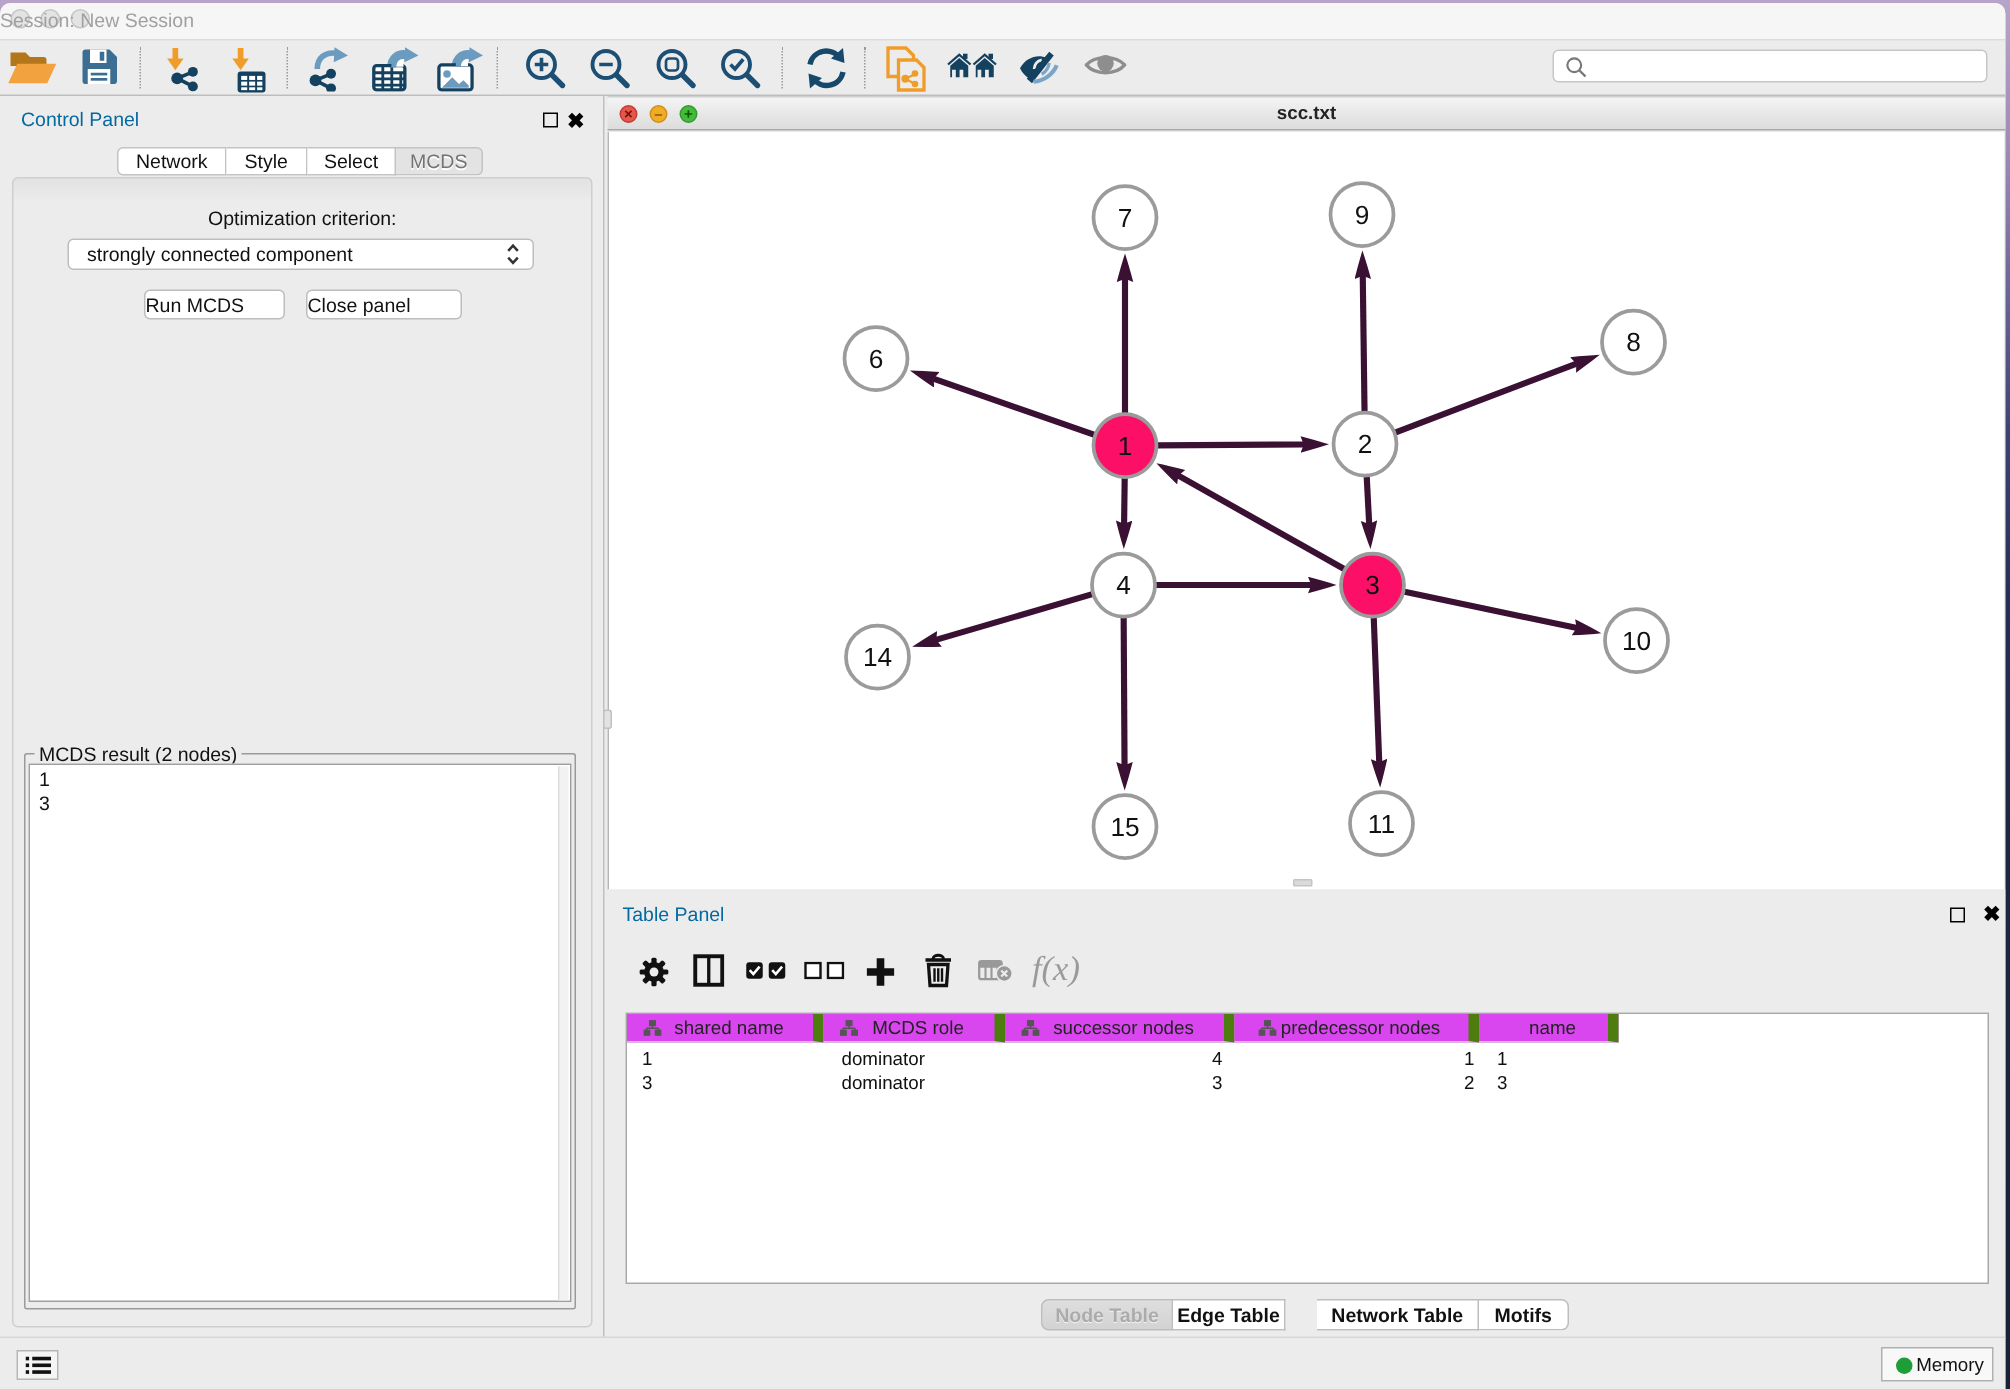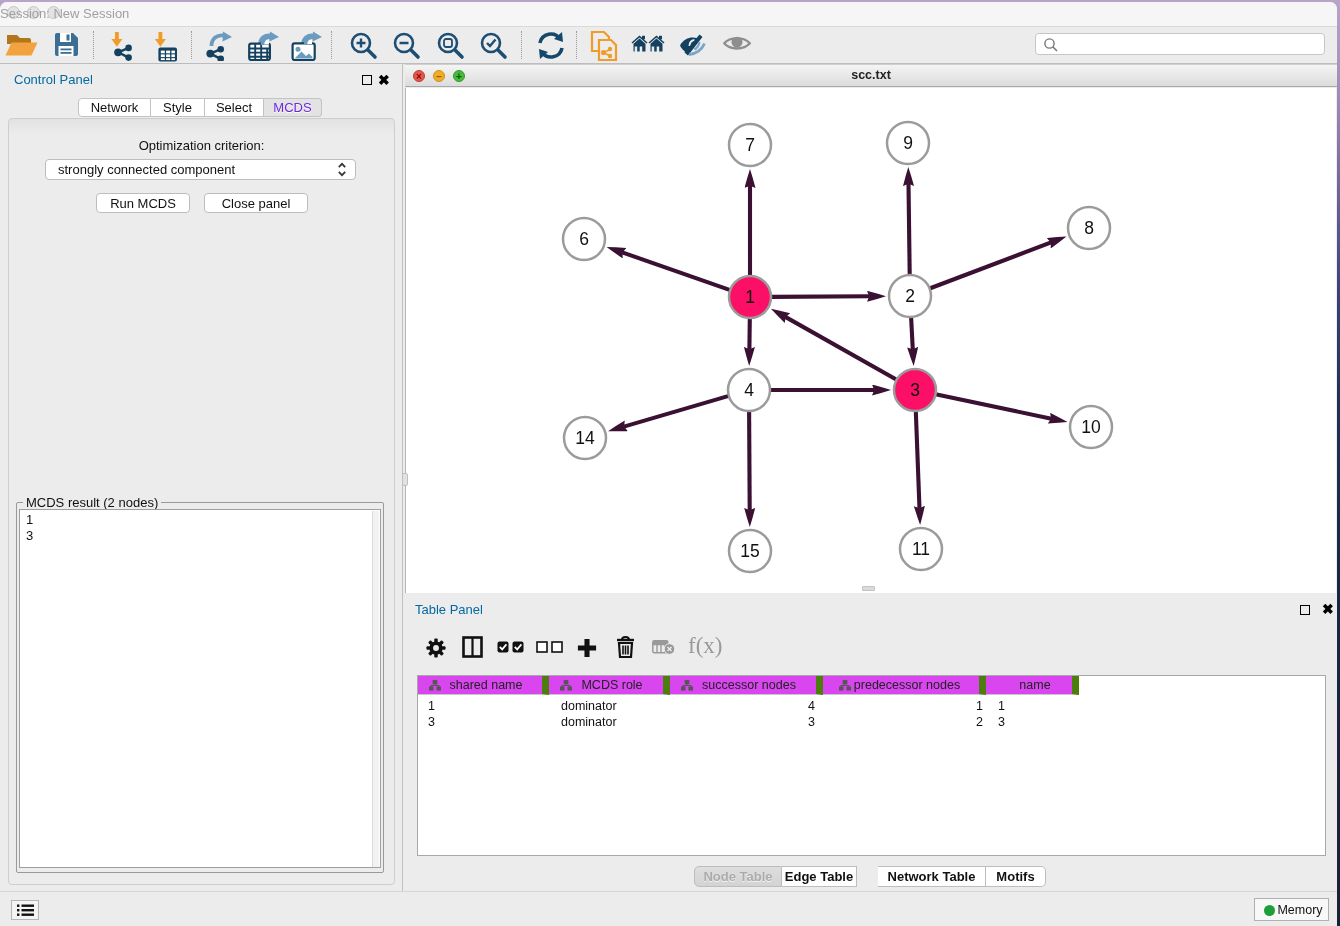--- a/index.html
+++ b/index.html
@@ -13,21 +13,21 @@
 .ticon{position:absolute;top:0}
 #search{position:absolute;left:1035px;top:5px;width:290px;height:22px;background:#fff;border:1px solid #c6c6c6;border-radius:4px}
 
 #cpanel{position:absolute;left:0;top:62px;width:403px;height:828px;background:#ececec;border-right:1px solid #c0c0c0}
 .phead{font-size:13px;color:#0369a1}
 .pbox{position:absolute;width:10px;height:10px;border:1.5px solid #000}
 .px{font-size:14px;font-weight:bold;color:#000;line-height:10px}
 .tab{position:absolute;top:0;height:19px;background:#fff;border:1px solid #c3c3c3;border-left:none;font-size:13px;color:#111;text-align:center;line-height:18px}
 #cptabs{position:absolute;left:78px;top:34px;height:20px}
 #cpcontent{position:absolute;left:8px;top:54px;width:387px;height:767px;border:1px solid #cecece;border-radius:4px;background:linear-gradient(180deg,#e2e2e2 0,#ececec 16px)}
-.btn{position:absolute;background:#fff;border:1px solid #bdbdbd;border-radius:4px;font-size:13px;color:#111;text-align:center}
+.btn{position:absolute;background:#fff;border:1px solid #bdbdbd;border-radius:4px;font-size:13px;color:#111;text-align:left}
 #mcdsfs{position:absolute;left:16px;top:438px;width:368px;height:371px;border:1px solid #9a9a9a;border-radius:2px}
 #mcdsleg{position:absolute;top:-8px;left:6px;background:#ececec;padding:0 3px;font-size:13px;color:#111;line-height:15px}
 #mcdstxt{position:absolute;left:2px;top:6px;width:362px;height:359px;background:#fff;border:1px solid #9f9f9f;font-size:13px;color:#111;padding:2px 0 0 6px;line-height:16px}
 
 #nwin{position:absolute;left:405px;top:62px;width:932px;height:529px}
 #ntitle{position:absolute;left:0;top:0;width:100%;height:23px;background:linear-gradient(180deg,#f4f4f4,#dcdcdc);border-bottom:1px solid #a8a8a8;border-top:1px solid #cfcfcf}
 #ntext{position:absolute;top:3px;left:0;width:100%;text-align:center;font-size:12.5px;font-weight:bold;color:#222}
 .mac{position:absolute;top:5px;width:12px;height:12px;border-radius:50%;font-size:10px;font-weight:bold;text-align:center;line-height:12px}
 #ncanvas{position:absolute;left:0px;top:24px;width:931px;height:505px;background:#fff;border-left:1px solid #b5b5b5}
 
@@ -195,21 +195,21 @@
     </div>
   </div>
   <div id="cpanel">
     <div class="phead" style="position:absolute;left:14px;top:8px">Control Panel</div>
     <div class="pbox" style="left:362px;top:11px"></div>
     <div class="px" style="position:absolute;left:378px;top:11px">✖</div>
     <div id="cptabs">
       <div class="tab" style="left:0;width:73px;border-left:1px solid #c3c3c3;border-radius:4px 0 0 4px">Network</div>
       <div class="tab" style="left:73px;width:54px">Style</div>
       <div class="tab" style="left:127px;width:59px">Select</div>
-      <div class="tab" style="left:186px;width:58px;background:#e3e3e3;border:1px solid #c3c3c3;border-left:none;color:#6d28d9;text-shadow:0 1px 0 #fff;border-radius:0 4px 4px 0">MCDS</div>
+      <div class="tab" style="left:186px;width:58px;background:#e3e3e3;border:1px solid #c3c3c3;border-left:none;color:#737373;text-shadow:0 1px 0 #fff;border-radius:0 4px 4px 0">MCDS</div>
     </div>
     <div id="cpcontent">
       <div style="position:absolute;left:0;top:19px;width:100%;text-align:center;font-size:13px;color:#111">Optimization criterion:</div>
       <div class="btn" style="left:36px;top:40px;width:311px;height:21px;text-align:left;padding-left:12px;line-height:20px">strongly connected component
         <svg style="position:absolute;right:8px;top:2px" width="10" height="15" viewBox="0 0 10 15">
             <path d="M1.8 5.2 L5 1.8 L8.2 5.2 M1.8 9.8 L5 13.2 L8.2 9.8" fill="none" stroke="#333" stroke-width="1.7"></path>
           </svg>
       </div>
       <div class="btn" style="left:87px;top:74px;width:94px;height:20px;line-height:19px">Run MCDS</div>
       <div class="btn" style="left:195px;top:74px;width:104px;height:20px;line-height:19px">Close panel</div>
@@ -319,21 +319,21 @@
       <path d="M4 8 h13 l-1 14 h-11z" fill="none" stroke="#111" stroke-width="2.2"></path>
       <path d="M8 10.5 V19.5 M10.5 10.5 V19.5 M13 10.5 V19.5" stroke="#111" stroke-width="1.6"></path>
     </svg>
     <svg style="position:absolute;left:247px;top:47px" width="24" height="15" viewBox="0 0 24 15">
       <rect x="0.8" y="0.8" width="15" height="12" rx="1.5" fill="none" stroke="#999" stroke-width="1.5"></rect>
       <path d="M0.8 4.5 H15.8 M5 4.5 V12.8 M9 4.5 V12.8 M13 4.5 V12.8" stroke="#999" stroke-width="1.4"></path>
       <rect x="0.8" y="0.8" width="15" height="3.7" fill="#999"></rect>
       <circle cx="17.5" cy="9" r="5.3" fill="#999" stroke="#ececec" stroke-width="1"></circle>
       <path d="M15.5 7 L19.5 11 M19.5 7 L15.5 11" stroke="#ececec" stroke-width="1.5"></path>
     </svg>
-    <div style="position:absolute;left:283px;top:40px;font-family:'Liberation Serif',serif;font-size:23px;color:#9a9a9a">f(x)</div>
+    <div style="position:absolute;left:283px;top:40px;font-family:'Liberation Serif',serif;font-style:italic;font-size:23px;color:#9a9a9a">f(x)</div>
     <div id="ttable">
       <div class="th" style="left:0;width:131px;border-bottom:1px solid #c8c8c8">shared name</div>
       <div class="th" style="left:131px;width:121px;border-bottom:1px solid #c8c8c8">MCDS role</div>
       <div class="th" style="left:252px;width:153px;border-bottom:1px solid #c8c8c8">successor nodes</div>
       <div class="th" style="left:405px;width:163px;border-bottom:1px solid #c8c8c8">predecessor nodes</div>
       <div class="th" style="left:568px;width:93px;border-bottom:1px solid #c8c8c8">name</div>
       <svg class="treei" style="left:11px" width="12" height="11" viewBox="0 0 12 11">
           <use href="#tree"></use>
         </svg>
       <svg class="treei" style="left:142px" width="12" height="11" viewBox="0 0 12 11">

